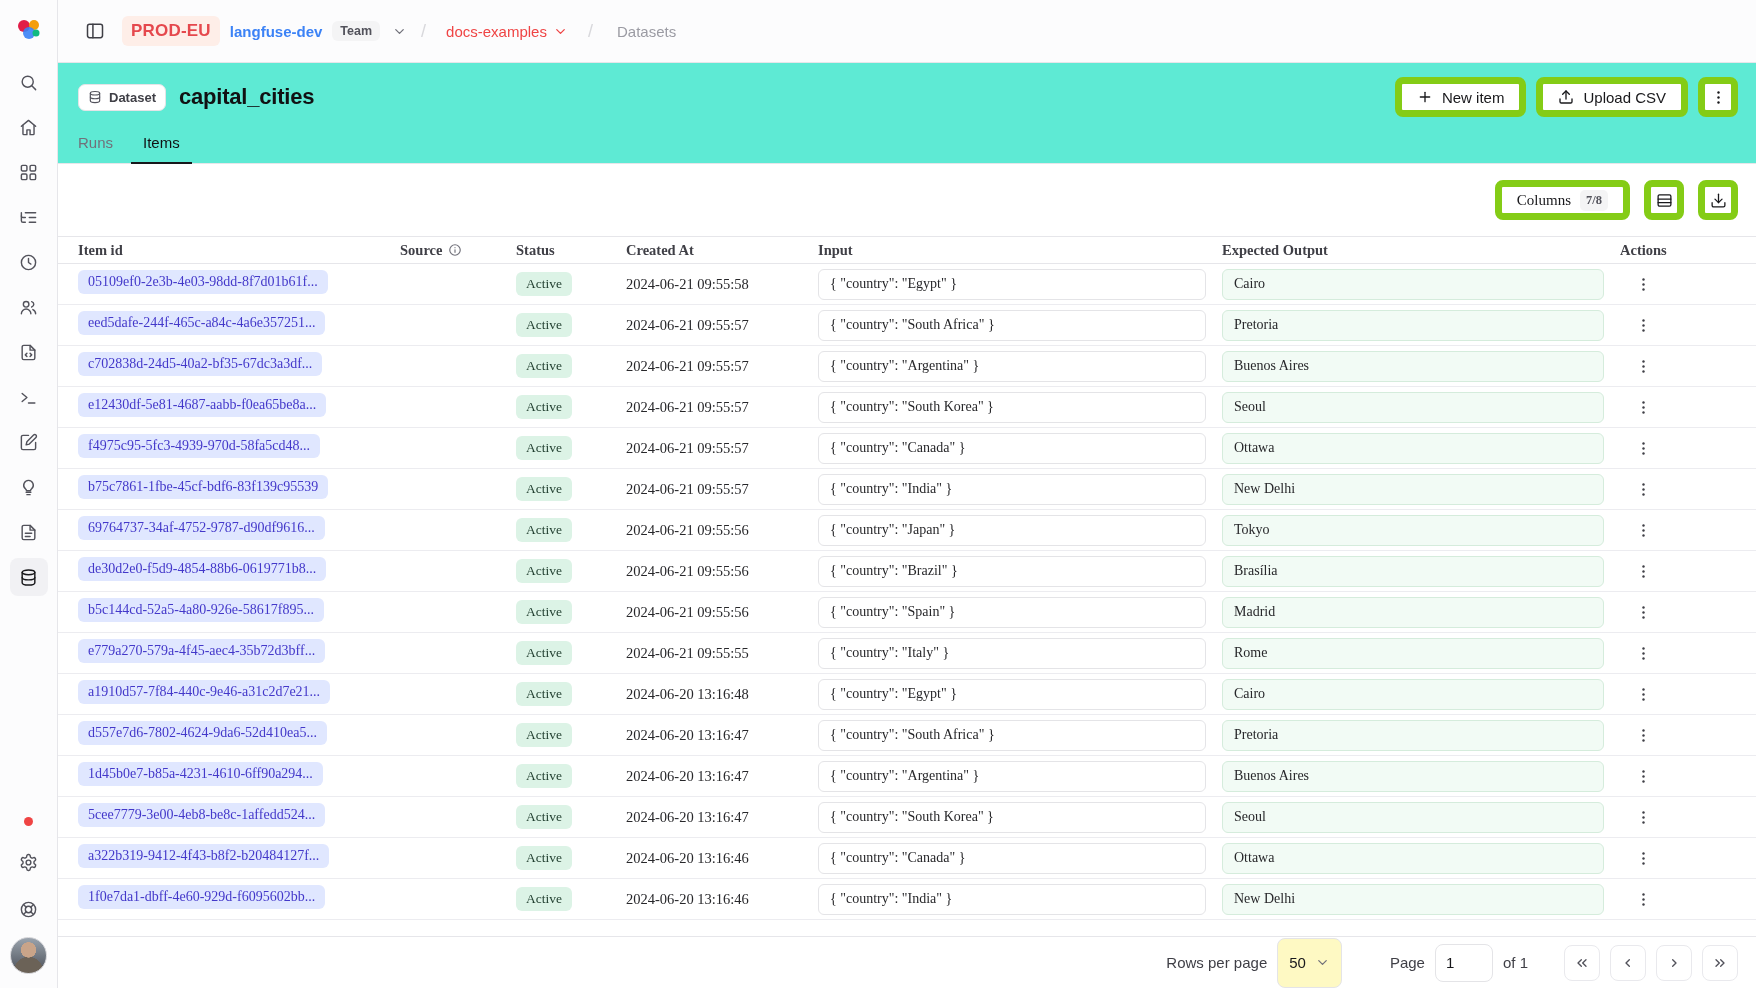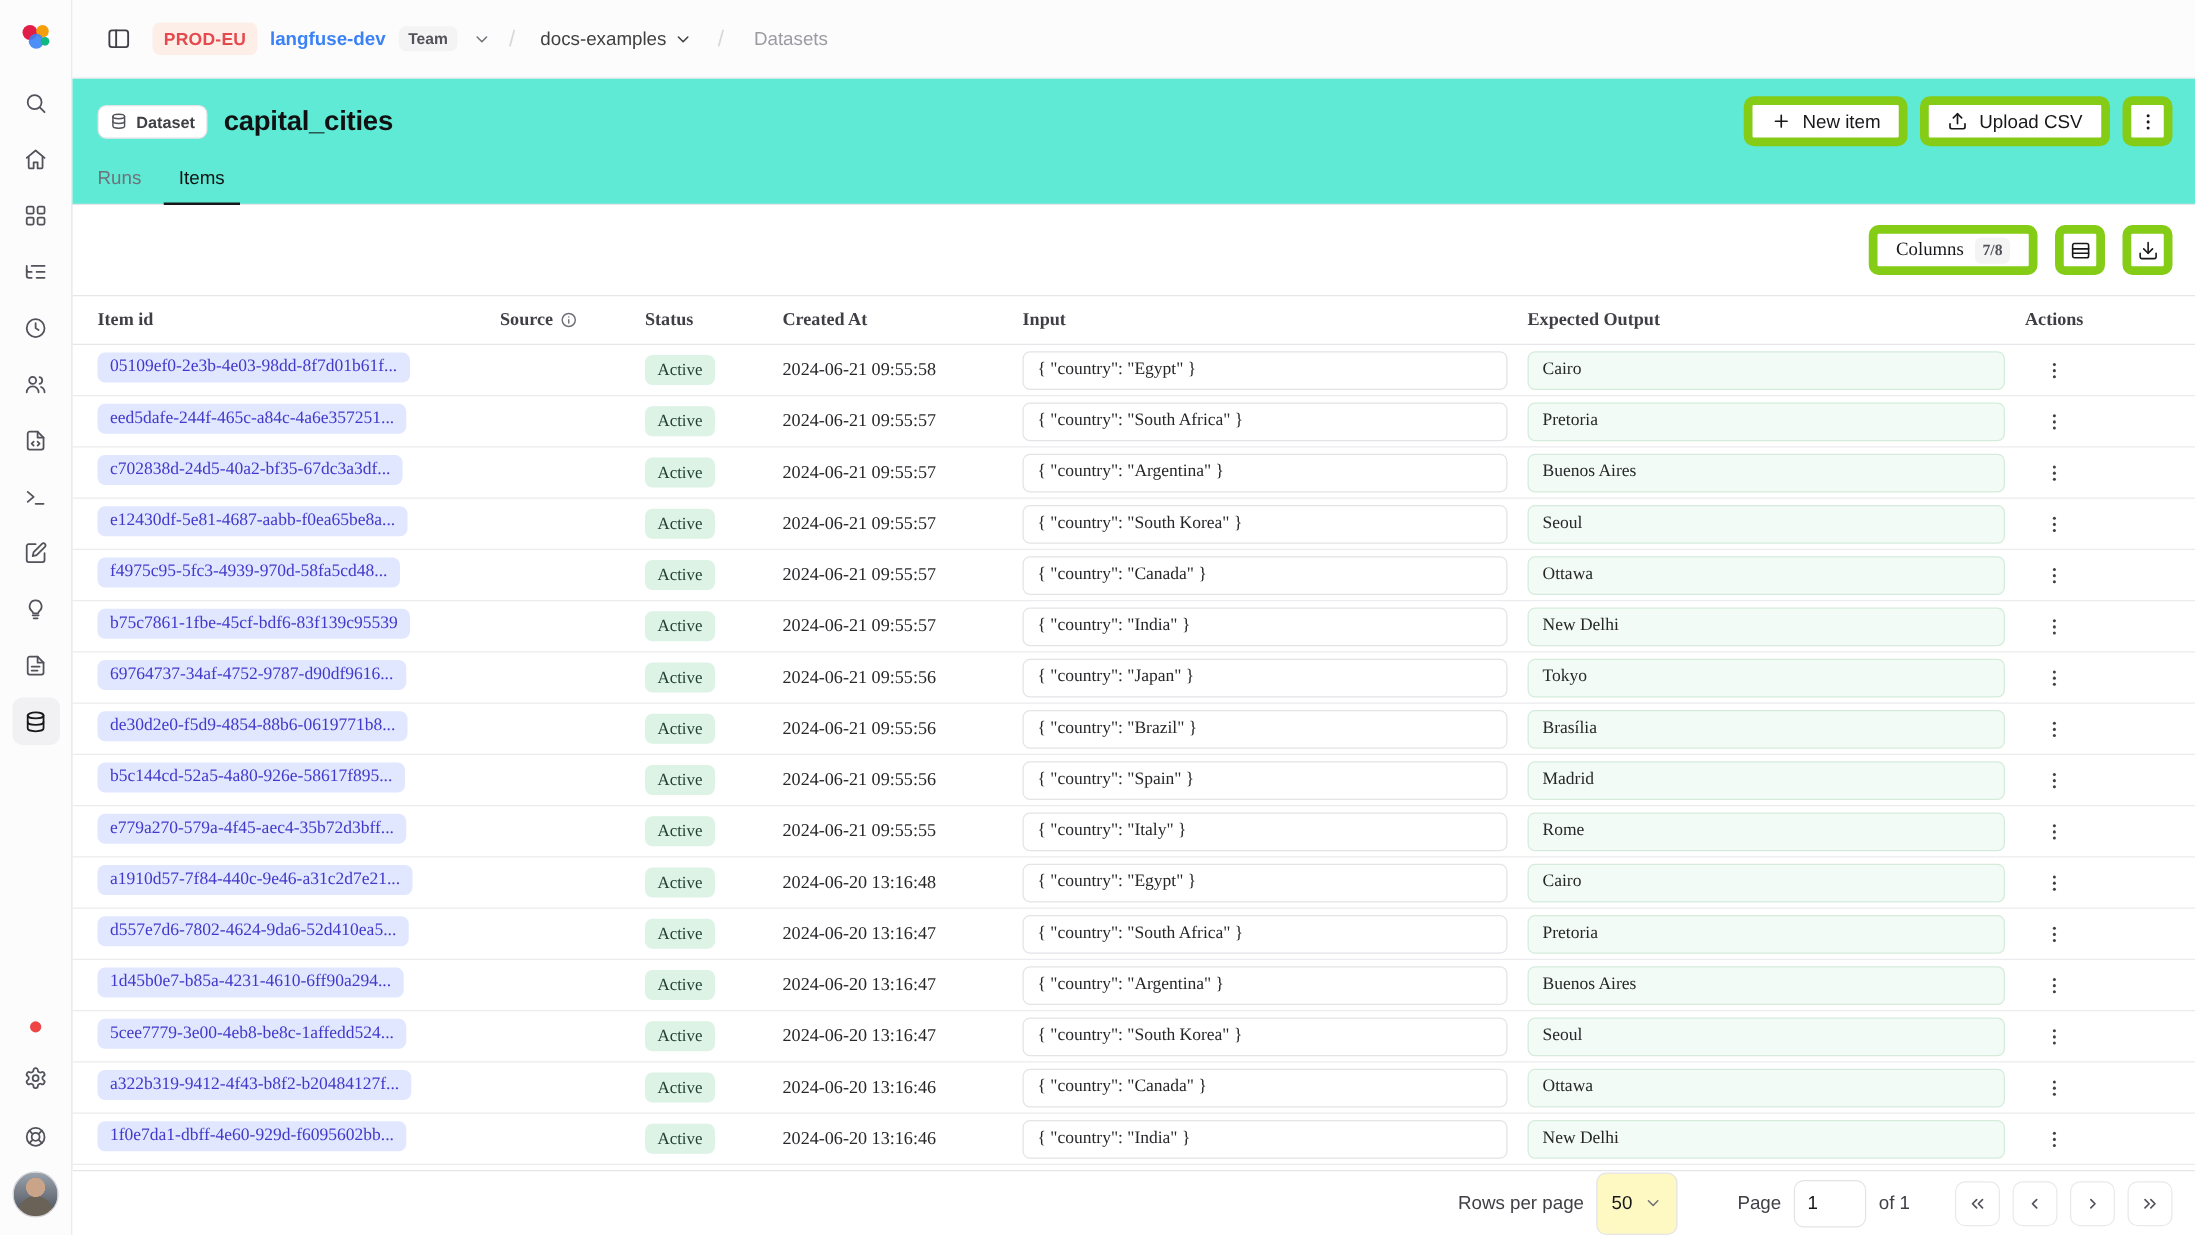--- a/index.html
+++ b/index.html
@@ -39,27 +39,27 @@
   .main { flex:1; min-width:0; display:flex; flex-direction:column; }
 
   
   .topbar {
     height:63px; flex-shrink:0; background:#fcfcfd; border-bottom:1px solid #e6e6ea;
     display:flex; align-items:center; gap:10px; padding:0 20px;
   }
   .ghost-icon-btn { width:34px; height:34px; border:none; background:none; border-radius:7px; display:flex; align-items:center; justify-content:center; color:#3f3f46; }
   .env-badge {
     background:var(--env_bg,#feeee8); color:var(--env_text,#e5484d);
-    font-size:14px; font-weight:700; letter-spacing:.2px; border-radius:6px; padding:5px 9px;
+    font-size:17px; font-weight:700; letter-spacing:.2px; border-radius:6px; padding:5px 9px;
   }
   .org-name { font-weight:600; color:#3b82f6; }
   .team-badge { background:#f4f4f5; color:#52525b; font-size:12.5px; font-weight:600; border-radius:6px; padding:3px 8px; }
   .chev-btn { border:none; background:none; color:#71717a; display:flex; align-items:center; padding:2px; }
   .slash { color:#d8d8dc; font-size:18px; font-weight:300; padding:0 2px; }
-  .crumb-btn { display:flex; align-items:center; gap:6px; border:none; background:none; color:#404040; font-size:15px; font-weight:500; border-radius:7px; padding:6px 8px; }
+  .crumb-btn { display:flex; align-items:center; gap:6px; border:none; background:none; color:#ef4444; font-size:15px; font-weight:500; border-radius:7px; padding:6px 8px; }
   .crumb-muted { color:#9b9ba3; font-size:15px;margin-left:12px; }
 
   
   .page-head { background:#5eead4; border-bottom:1px solid #e6e6ea; padding:14px 18px 0 20px; }
   .title-row { display:flex; align-items:center; gap:13px; }
   .dataset-badge {
     display:inline-flex; align-items:center; gap:7px; border:1px solid #e4e4e7; background:#fff;
     border-radius:7px; padding:5px 9px; font-size:13px; font-weight:600; color:#3f3f46;
   }
   .page-title { font-size:22px; font-weight:700; color:#111113; letter-spacing:-.2px; }
@@ -79,21 +79,21 @@
   .toolbar { display:flex; justify-content:flex-end; align-items:center; gap:14px; padding:16px 18px 0 20px; }
   .count-badge { background:#f4f4f5; color:#52525b; font-size:12.5px; font-weight:600; border-radius:5px; padding:3px 6px; }
 
   
   .table { margin-top:16px; }
   .thead, .trow {
     display:grid;
     grid-template-columns:322px 116px 110px 192px 404px 398px 1fr;
     align-items:center; padding:0 18px 0 20px;
   }
-  .thead { height:40px; border-top:1px solid #e6e6ea; border-bottom:1px solid #e6e6ea; }
+  .thead { height:28px; border-top:1px solid #e6e6ea; border-bottom:1px solid #e6e6ea; }
   .th { display:flex; align-items:center; gap:6px; font-size:14.5px; font-weight:600; color:#3f3f46; }
   .trow { height:41px; border-bottom:1px solid #ececf0; }
   .cell { min-width:0; }
   .id-pill {
     display:inline-block; max-width:308px; overflow:hidden; white-space:nowrap;
     background:var(--pill_bg,#e0e7ff); color:var(--pill_text,#4338ca);
     font-size:14px; font-weight:500; border-radius:6px; padding:4px 10px; cursor:pointer;
   }
   .status-badge {
     display:inline-block; background:var(--status_bg,#dcf3e6); color:var(--status_text,#1f3d2e);

